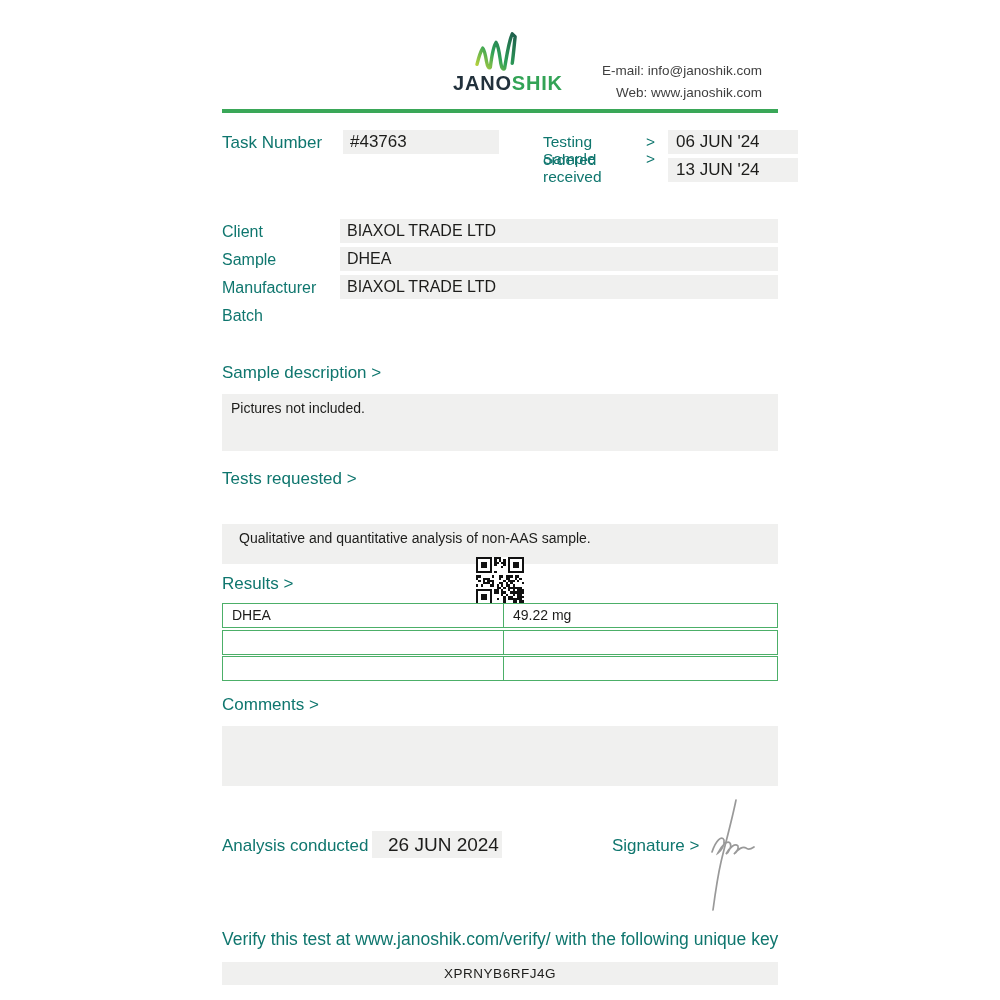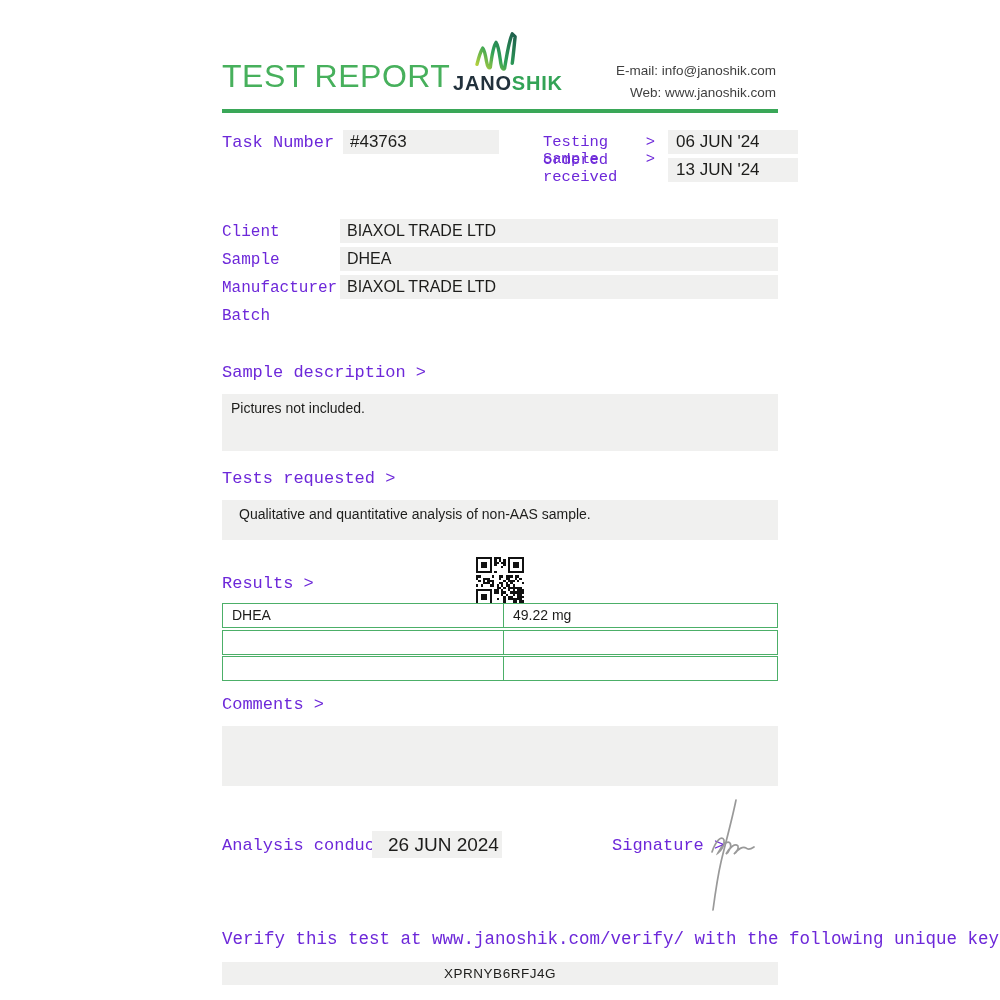--- a/index.html
+++ b/index.html
@@ -7,24 +7,24 @@
     position:relative;width:1000px;height:1000px;background:#ffffff;overflow:hidden;
     font-family:"Liberation Sans",sans-serif;color:#1d1d1b;
   }
   .abs{position:absolute;}
   
   .title{left:222px;top:58px;font-size:32px;font-weight:400;color:#47b05c;letter-spacing:.5px;}
   .logo{left:447px;top:31px;width:100px;text-align:center;}
   .logo svg{display:block;margin:0 auto;}
   .logo-text{font-size:20px;font-weight:700;letter-spacing:.8px;color:#22313c;margin-top:1px;margin-left:6px;}
   .logo-text .shik{color:#33a356;}
-  .contact{right:224px;top:60px;text-align:right;font-size:13.5px;line-height:1.6;color:#3f3f3f;}
+  .contact{right:238px;top:60px;text-align:right;font-size:13.5px;line-height:1.6;color:#3f3f3f;}
   .rule{left:222px;top:109px;width:556px;height:4px;background:#3aa758;}
   
-  .glabel{color:#6d28d9;font-family:Liberation Mono, monospace;}
+  .glabel{color:#0f766e;}
   .gbox{background:#f0f0ef;}
   .val{color:#1d1d1b;}
   
   .task-label{left:222px;top:133px;font-size:17px;}
   .task-box{left:343px;top:130px;width:156px;height:24px;font-size:17px;line-height:24px;padding-left:7px;box-sizing:border-box;}
   .date-label{left:543px;width:112px;font-size:15.5px;display:flex;justify-content:space-between;}
   .date-box{left:668px;width:130px;height:24px;font-size:17px;line-height:24px;padding-left:8px;box-sizing:border-box;}
   
   .info-label{left:222px;font-size:16px;}
   .info-box{left:340px;width:438px;height:24px;font-size:16px;line-height:24px;padding-left:7px;box-sizing:border-box;}
@@ -43,21 +43,20 @@
   .sig-label{left:612px;top:836px;font-size:17px;}
   .signature{left:695px;top:790px;}
   .verify-text{left:222px;top:929px;width:556px;text-align:center;font-size:17.5px;white-space:nowrap;}
   .key-box{left:222px;top:962px;width:556px;height:23px;text-align:center;font-size:13.5px;line-height:23px;letter-spacing:.5px;}
 </style>
 </head>
 <body>
 
 <div class="page">
 
-  <div class="abs title">TEST REPORT</div>
 
   <div class="abs logo">
     <span>
       <svg width="56" height="40" viewBox="0 0 48 42">
         <defs>
           <linearGradient id="lg" x1="0" y1="1" x2="1" y2="0">
             <stop offset="0" stop-color="#c6d63a"></stop>
             <stop offset="0.45" stop-color="#2ea158"></stop>
             <stop offset="1" stop-color="#1e5e4c"></stop>
           </linearGradient>
@@ -100,21 +99,21 @@
   <div class="abs gbox info-box val" style="top:275px;">BIAXOL TRADE LTD</div>
 
   <div class="abs glabel info-label" style="top:307px;">Batch</div>
 
   <div class="abs glabel sec-label" style="top:363px;">Sample description &gt;</div>
   <div class="abs gbox sec-box" style="top:394px;height:57px;">
     <span>Pictures not included.</span>
   </div>
 
   <div class="abs glabel sec-label" style="top:469px;">Tests requested &gt;</div>
-  <div class="abs gbox sec-box" style="top:500px;height:40px;padding-left:17px;">
+  <div class="abs gbox sec-box" style="top:524px;height:40px;padding-left:17px;">
     <span>Qualitative and quantitative analysis of non-AAS sample.</span>
   </div>
 
   <div class="abs glabel sec-label" style="top:574px;">Results &gt;</div>
 
   <div class="abs" style="left:476px;top:557px;">
     <svg id="qr-svg" width="48" height="48" viewBox="0 0 21 21" shape-rendering="crispEdges" style="background:#fff">
         <rect x="0" y="0" width="7" height="7" fill="#111"></rect>
         <rect x="1" y="1" width="5" height="5" fill="#fff"></rect>
         <rect x="2" y="2" width="3" height="3" fill="#111"></rect>

